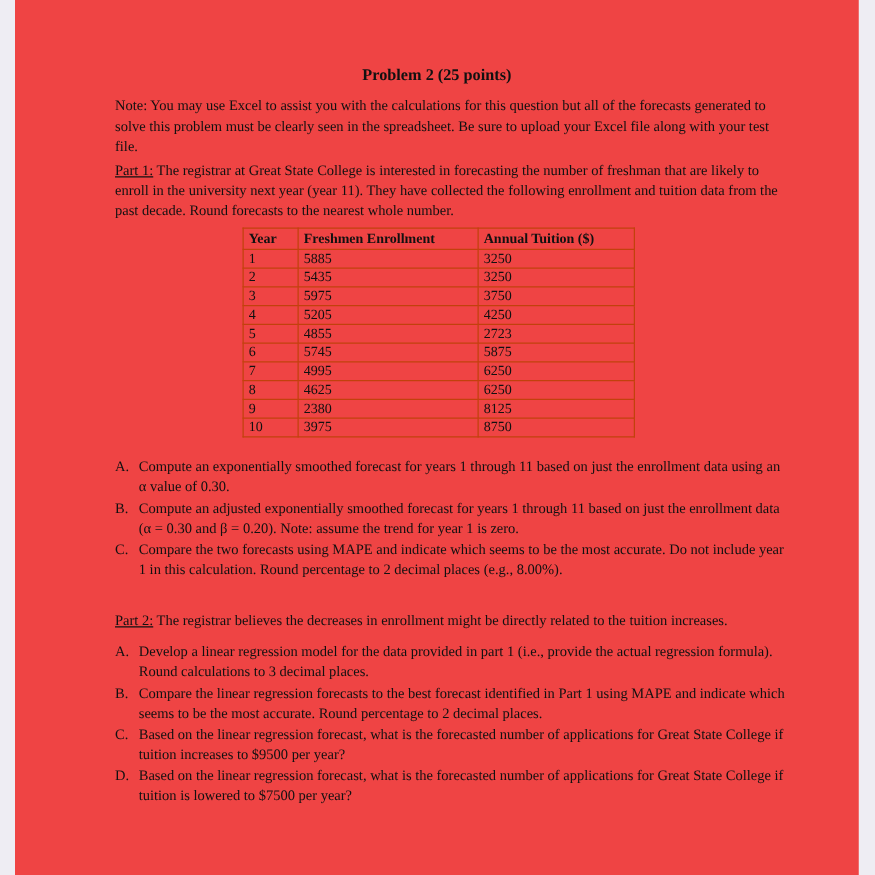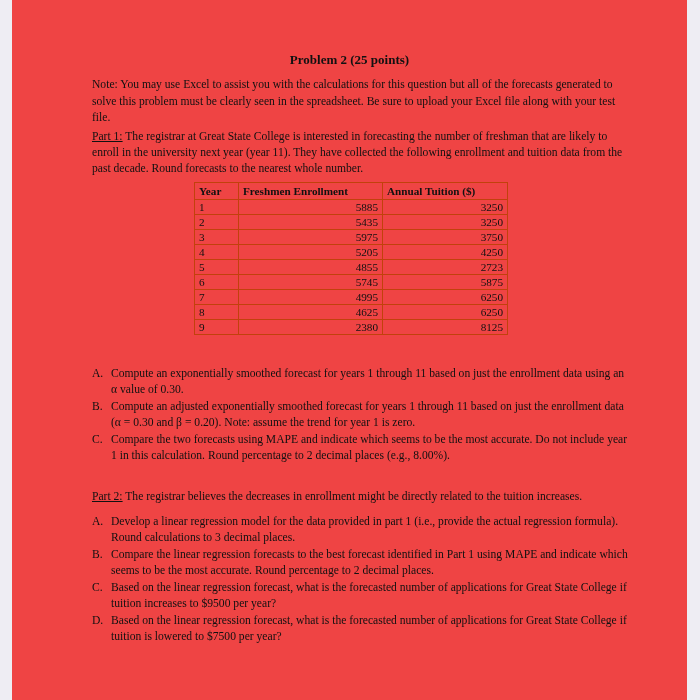--- a/index.html
+++ b/index.html
@@ -59,21 +59,21 @@
     border: 1px solid #c2410c;
     padding: 0 4px;
     height: 14px;
   }
   table.data th {
     font-weight: bold;
     text-align: left;
     padding-top: 1px;
     padding-bottom: 1px;
   }
-  table.data td.num { text-align: right; }
+  table.data td.num { text-align: left; }
   table.data td.yr { text-align: left; }
   col.c1 { width: 44px; }
   col.c2 { width: 144px; }
   col.c3 { width: 125px; }
   ol.items {
     position: absolute;
     left: 80px;
     width: 540px;
     margin: 0;
     padding: 0;
@@ -157,20 +157,25 @@
       <tr>
           <td class="yr">8</td>
           <td class="num">4625</td>
           <td class="num">6250</td>
         </tr>
       <tr>
           <td class="yr">9</td>
           <td class="num">2380</td>
           <td class="num">8125</td>
         </tr>
+      <tr>
+          <td class="yr">10</td>
+          <td class="num">3975</td>
+          <td class="num">8750</td>
+        </tr>
     </tbody>
   </table>
 
   <ol class="items" style="top:366px;">
     <li><span class="letter">A.</span><span>Compute an exponentially smoothed forecast for years 1 through 11 based on just the enrollment data using an α value of 0.30.</span></li>
     <li><span class="letter">B.</span><span>Compute an adjusted exponentially smoothed forecast for years 1 through 11 based on just the enrollment data (α = 0.30 and β = 0.20). Note: assume the trend for year 1 is zero.</span></li>
     <li><span class="letter">C.</span><span>Compare the two forecasts using MAPE and indicate which seems to be the most accurate. Do not include year 1 in this calculation. Round percentage to 2 decimal places (e.g., 8.00%).</span></li>
   </ol>
 
   <div class="abs para" style="top:489px;">

